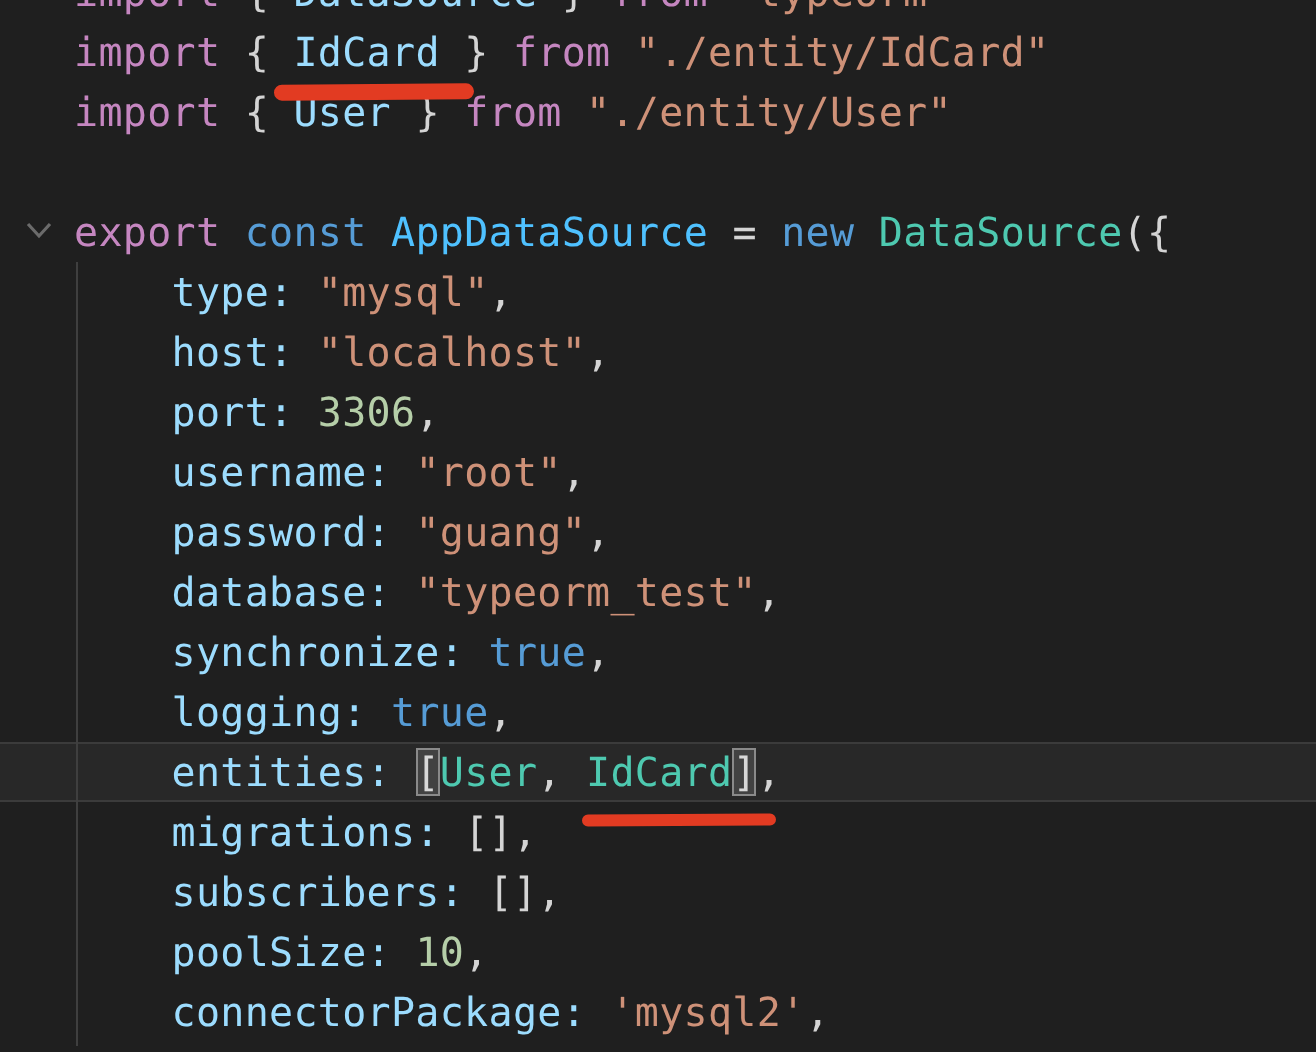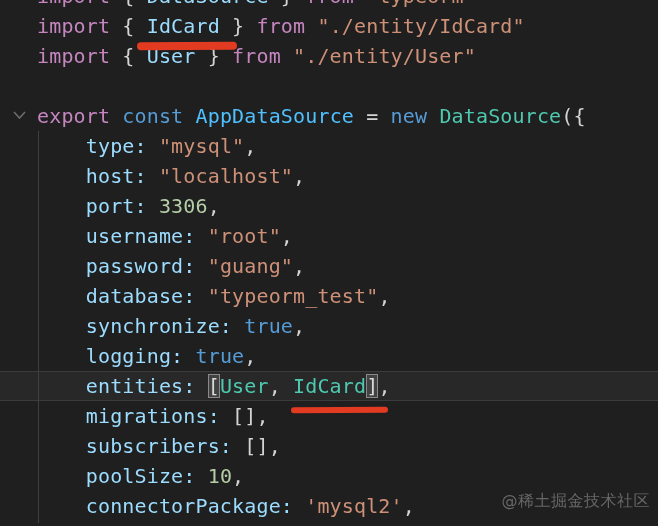--- a/index.html
+++ b/index.html
@@ -65,15 +65,14 @@
     </svg>
   </div>
 
   <pre class="code"><div class="line"><span class="t-kw" style="color: rgb(197, 134, 192);">import</span><span class="t-pn" style="color: rgb(212, 212, 212);"> { </span><span class="t-va" style="color: rgb(156, 220, 254);">DataSource</span><span class="t-pn" style="color: rgb(212, 212, 212);"> } </span><span class="t-kw" style="color: rgb(197, 134, 192);">from</span><span class="t-pn" style="color: rgb(212, 212, 212);"> </span><span class="t-st" style="color: rgb(206, 145, 120);">"typeorm"</span></div><div class="line"><span class="t-kw" style="color: rgb(197, 134, 192);">import</span><span class="t-pn" style="color: rgb(212, 212, 212);"> { </span><span class="t-va" style="color: rgb(156, 220, 254);">IdCard</span><span class="t-pn" style="color: rgb(212, 212, 212);"> } </span><span class="t-kw" style="color: rgb(197, 134, 192);">from</span><span class="t-pn" style="color: rgb(212, 212, 212);"> </span><span class="t-st" style="color: rgb(206, 145, 120);">"./entity/IdCard"</span></div><div class="line"><span class="t-kw" style="color: rgb(197, 134, 192);">import</span><span class="t-pn" style="color: rgb(212, 212, 212);"> { </span><span class="t-va" style="color: rgb(156, 220, 254);">User</span><span class="t-pn" style="color: rgb(212, 212, 212);"> } </span><span class="t-kw" style="color: rgb(197, 134, 192);">from</span><span class="t-pn" style="color: rgb(212, 212, 212);"> </span><span class="t-st" style="color: rgb(206, 145, 120);">"./entity/User"</span></div><div class="line"></div><div class="line"><span class="t-kw" style="color: rgb(197, 134, 192);">export</span><span class="t-pn" style="color: rgb(212, 212, 212);"> </span><span class="t-kb" style="color: rgb(86, 156, 214);">const</span><span class="t-pn" style="color: rgb(212, 212, 212);"> </span><span class="t-cv" style="color: rgb(79, 193, 255);">AppDataSource</span><span class="t-pn" style="color: rgb(212, 212, 212);"> = </span><span class="t-kb" style="color: rgb(86, 156, 214);">new</span><span class="t-pn" style="color: rgb(212, 212, 212);"> </span><span class="t-cl" style="color: rgb(78, 201, 176);">DataSource</span><span class="t-pn" style="color: rgb(212, 212, 212);">({</span></div><div class="line"><span class="t-pn" style="color: rgb(212, 212, 212);">    </span><span class="t-ky" style="color: rgb(156, 220, 254);">type: </span><span class="t-st" style="color: rgb(206, 145, 120);">"mysql"</span><span class="t-pn" style="color: rgb(212, 212, 212);">,</span></div><div class="line"><span class="t-pn" style="color: rgb(212, 212, 212);">    </span><span class="t-ky" style="color: rgb(156, 220, 254);">host: </span><span class="t-st" style="color: rgb(206, 145, 120);">"localhost"</span><span class="t-pn" style="color: rgb(212, 212, 212);">,</span></div><div class="line"><span class="t-pn" style="color: rgb(212, 212, 212);">    </span><span class="t-ky" style="color: rgb(156, 220, 254);">port: </span><span class="t-nu" style="color: rgb(181, 206, 168);">3306</span><span class="t-pn" style="color: rgb(212, 212, 212);">,</span></div><div class="line"><span class="t-pn" style="color: rgb(212, 212, 212);">    </span><span class="t-ky" style="color: rgb(156, 220, 254);">username: </span><span class="t-st" style="color: rgb(206, 145, 120);">"root"</span><span class="t-pn" style="color: rgb(212, 212, 212);">,</span></div><div class="line"><span class="t-pn" style="color: rgb(212, 212, 212);">    </span><span class="t-ky" style="color: rgb(156, 220, 254);">password: </span><span class="t-st" style="color: rgb(206, 145, 120);">"guang"</span><span class="t-pn" style="color: rgb(212, 212, 212);">,</span></div><div class="line"><span class="t-pn" style="color: rgb(212, 212, 212);">    </span><span class="t-ky" style="color: rgb(156, 220, 254);">database: </span><span class="t-st" style="color: rgb(206, 145, 120);">"typeorm_test"</span><span class="t-pn" style="color: rgb(212, 212, 212);">,</span></div><div class="line"><span class="t-pn" style="color: rgb(212, 212, 212);">    </span><span class="t-ky" style="color: rgb(156, 220, 254);">synchronize: </span><span class="t-kb" style="color: rgb(86, 156, 214);">true</span><span class="t-pn" style="color: rgb(212, 212, 212);">,</span></div><div class="line"><span class="t-pn" style="color: rgb(212, 212, 212);">    </span><span class="t-ky" style="color: rgb(156, 220, 254);">logging: </span><span class="t-kb" style="color: rgb(86, 156, 214);">true</span><span class="t-pn" style="color: rgb(212, 212, 212);">,</span></div><div class="line current"><span class="t-pn" style="color: rgb(212, 212, 212);">    </span><span class="t-ky" style="color: rgb(156, 220, 254);">entities: </span><span class="t-bm" style="color: rgb(216, 216, 216);">[</span><span class="t-cl" style="color: rgb(78, 201, 176);">User</span><span class="t-pn" style="color: rgb(212, 212, 212);">, </span><span class="t-cl" style="color: rgb(78, 201, 176);">IdCard</span><span class="t-bm" style="color: rgb(216, 216, 216);">]</span><span class="t-pn" style="color: rgb(212, 212, 212);">,</span></div><div class="line"><span class="t-pn" style="color: rgb(212, 212, 212);">    </span><span class="t-ky" style="color: rgb(156, 220, 254);">migrations: </span><span class="t-pn" style="color: rgb(212, 212, 212);">[],</span></div><div class="line"><span class="t-pn" style="color: rgb(212, 212, 212);">    </span><span class="t-ky" style="color: rgb(156, 220, 254);">subscribers: </span><span class="t-pn" style="color: rgb(212, 212, 212);">[],</span></div><div class="line"><span class="t-pn" style="color: rgb(212, 212, 212);">    </span><span class="t-ky" style="color: rgb(156, 220, 254);">poolSize: </span><span class="t-nu" style="color: rgb(181, 206, 168);">10</span><span class="t-pn" style="color: rgb(212, 212, 212);">,</span></div><div class="line"><span class="t-pn" style="color: rgb(212, 212, 212);">    </span><span class="t-ky" style="color: rgb(156, 220, 254);">connectorPackage: </span><span class="t-st" style="color: rgb(206, 145, 120);">'mysql2'</span><span class="t-pn" style="color: rgb(212, 212, 212);">,</span></div></pre>
 
   <div class="indent-guide"></div>
 
   <div class="annotation-bar bar1" style="background: rgb(226, 59, 34);"></div>
   <div class="annotation-bar bar2" style="background: rgb(226, 59, 34);"></div>
 
-  <div class="watermark">@稀土掘金技术社区</div>
 
 </div>
 
 </body></html>

